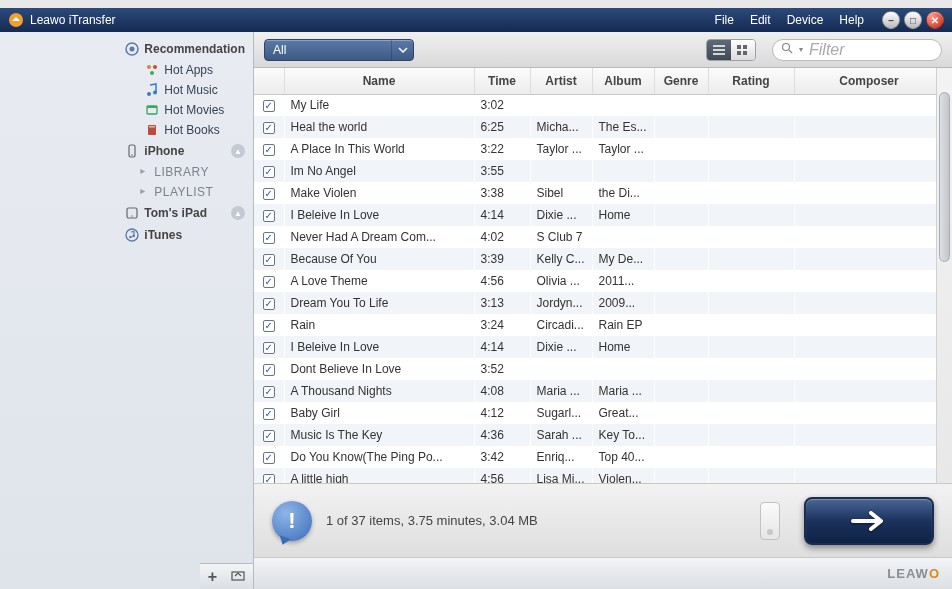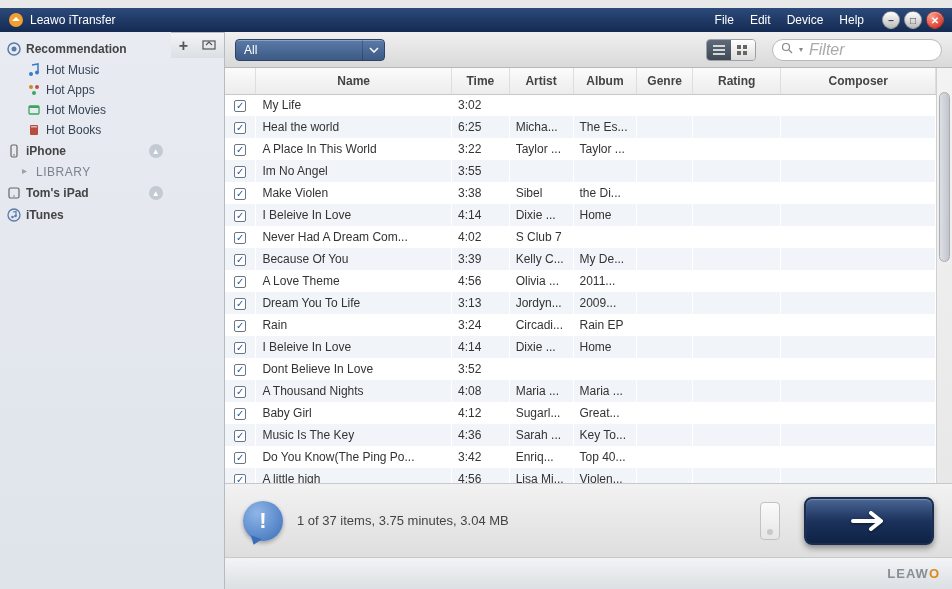--- a/index.html
+++ b/index.html
@@ -14,21 +14,21 @@
 .titlebar .menus { display: flex; }
 .titlebar .menu-item { padding: 0 8px; cursor: default; }
 .titlebar .win-btns { display: flex; gap: 4px; margin-left: 10px; }
 .titlebar .win-btn { width: 18px; height: 18px; border-radius: 50%; border: 1px solid rgba(0,0,0,0.3); display: inline-flex; align-items: center; justify-content: center; font-size: 10px; font-weight: bold; box-shadow: inset 0 1px 1px rgba(255,255,255,0.5); }
 .titlebar .min { background: linear-gradient(to bottom,#fff,#bbb); color:#444; }
 .titlebar .max { background: linear-gradient(to bottom,#fff,#bbb); color:#444; }
 .titlebar .close { background: radial-gradient(circle at 30% 30%, #ff9a8a, #cc1e0e); color:#fff; }
 
 
 .body { flex: 1; display: flex; min-height: 0; }
-.sidebar { width: 225px; background: linear-gradient(to bottom, #e8ecf2, #dfe4ea); border-right: 1px solid #b6bbc2; display: flex; flex-direction: row; }
+.sidebar { width: 254px; background: linear-gradient(to bottom, #e8ecf2, #dfe4ea); border-right: 1px solid #b6bbc2; display: flex; flex-direction: column; align-items: flex-end; }
 .sidebar-list { flex: 1; overflow: auto; padding-top: 6px; }
 .sidebar-footer { height: 26px; border-top: 1px solid #b6bbc2; display: flex; align-items: center; padding: 0 8px; gap: 14px; color: #555; background: linear-gradient(to bottom,#f2f4f6,#dcdfe3); }
 .sb-group { font-weight: bold; color: #444; padding: 4px 8px 4px 26px; position: relative; display: flex; align-items: center; }
 .sb-group .glyph { position: absolute; left: 6px; width: 16px; height: 16px; display:inline-flex; align-items:center; justify-content:center; }
 .sb-group .eject { margin-left: auto; width: 14px; height: 14px; border-radius: 50%; background: #c4cad2; display:inline-flex; align-items:center; justify-content:center; color:#fff; font-size:8px; }
 .sb-item { padding: 3px 8px 3px 46px; position: relative; color: #374253; display:flex; align-items:center; }
 .sb-item .glyph { position: absolute; left: 26px; width: 16px; height: 16px; display:inline-flex; align-items:center; justify-content:center; font-size:11px; }
 .sb-sub { padding: 3px 8px 3px 36px; color: #7b828c; letter-spacing: .5px; position:relative; }
 .sb-sub::before { content: "▸"; position:absolute; left:22px; color:#9aa0a8; font-size:10px; }
 
@@ -118,40 +118,40 @@
                 <circle cx="7" cy="7" r="6" fill="none" stroke="#5a7aa8" stroke-width="1.5"></circle>
                 <circle cx="7" cy="7" r="2.5" fill="#5a7aa8"></circle>
               </svg>
           </span>
           <span>Recommendation</span>
         </div>
         <div id="rec-items">
             <div class="sb-item">
               <span class="glyph">
                 <svg width="14" height="14" viewBox="0 0 14 14">
+                  <circle cx="4" cy="4" r="2" fill="#d08a2e"></circle>
+                  <circle cx="10" cy="4" r="2" fill="#c84c3e"></circle>
+                  <circle cx="7" cy="10" r="2" fill="#3aa660"></circle>
+                </svg>
+              </span>
+              <span>Hot Apps</span>
+            </div>
+            <div class="sb-item">
+              <span class="glyph">
+                <svg width="14" height="14" viewBox="0 0 14 14">
                   <path d="M5 2 L11 1 V9" fill="none" stroke="#3a7acb" stroke-width="1.5"></path>
                   <circle cx="4" cy="11" r="2" fill="#3a7acb"></circle>
                   <circle cx="10" cy="9.5" r="2" fill="#3a7acb"></circle>
                 </svg>
               </span>
               <span>Hot Music</span>
             </div>
             <div class="sb-item">
               <span class="glyph">
                 <svg width="14" height="14" viewBox="0 0 14 14">
-                  <circle cx="4" cy="4" r="2" fill="#d08a2e"></circle>
-                  <circle cx="10" cy="4" r="2" fill="#c84c3e"></circle>
-                  <circle cx="7" cy="10" r="2" fill="#3aa660"></circle>
-                </svg>
-              </span>
-              <span>Hot Apps</span>
-            </div>
-            <div class="sb-item">
-              <span class="glyph">
-                <svg width="14" height="14" viewBox="0 0 14 14">
                   <rect x="2" y="3" width="10" height="8" rx="1" fill="none" stroke="#3aa660" stroke-width="1.3"></rect>
                   <rect x="2" y="3" width="10" height="2" fill="#3aa660"></rect>
                 </svg>
               </span>
               <span>Hot Movies</span>
             </div>
             <div class="sb-item">
               <span class="glyph">
                 <svg width="14" height="14" viewBox="0 0 14 14">
                   <rect x="3" y="2" width="8" height="10" rx="1" fill="#b84c3e"></rect>
@@ -167,20 +167,21 @@
               <span class="glyph">
                 <svg width="12" height="14" viewBox="0 0 12 14">
                   <rect x="3" y="1" width="6" height="12" rx="1.5" fill="none" stroke="#666" stroke-width="1.2"></rect>
                   <circle cx="6" cy="11" r="0.8" fill="#666"></circle>
                 </svg>
               </span>
               <span>iPhone</span>
               <span class="eject">▲</span>
             </div>
             <div class="sb-sub">LIBRARY</div>
+            <div class="sb-sub">PLAYLIST</div>
             <div class="sb-group">
               <span class="glyph">
                 <svg width="14" height="14" viewBox="0 0 14 14">
                   <rect x="2" y="2" width="10" height="10" rx="1.5" fill="none" stroke="#666" stroke-width="1.2"></rect>
                   <circle cx="7" cy="10" r="0.7" fill="#666"></circle>
                 </svg>
               </span>
               <span>Tom's iPad</span>
               <span class="eject">▲</span>
             </div>

